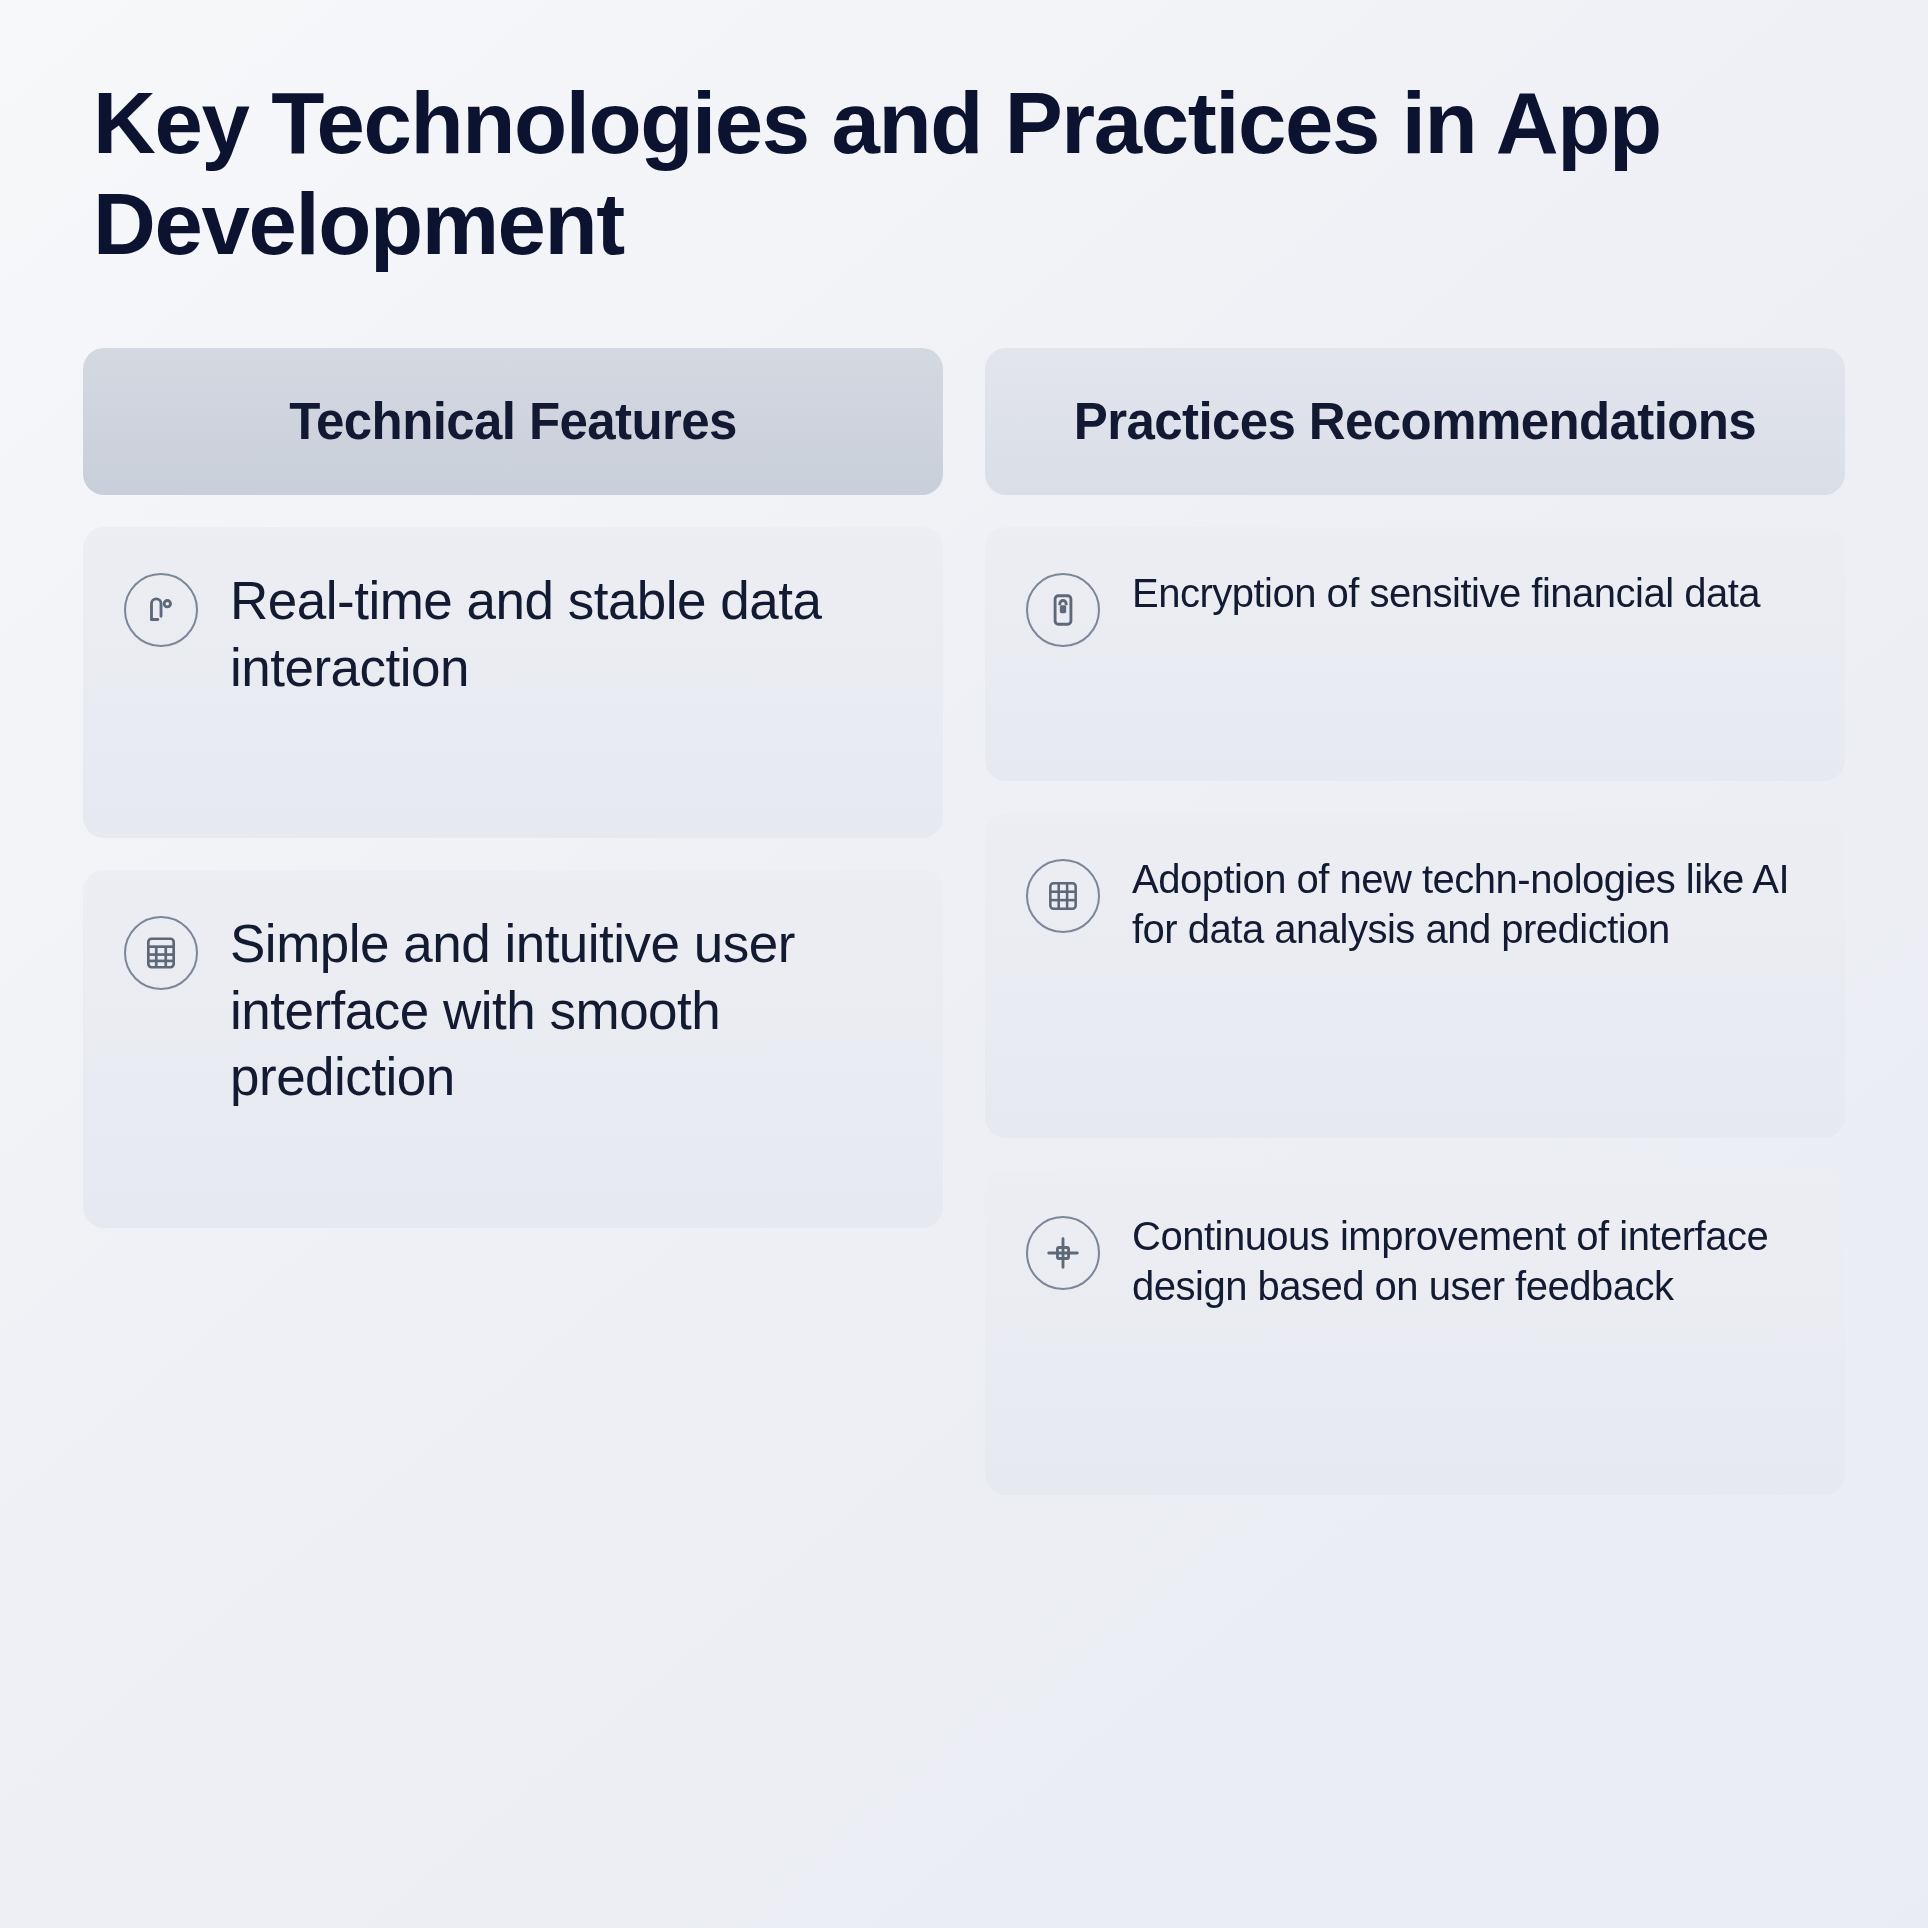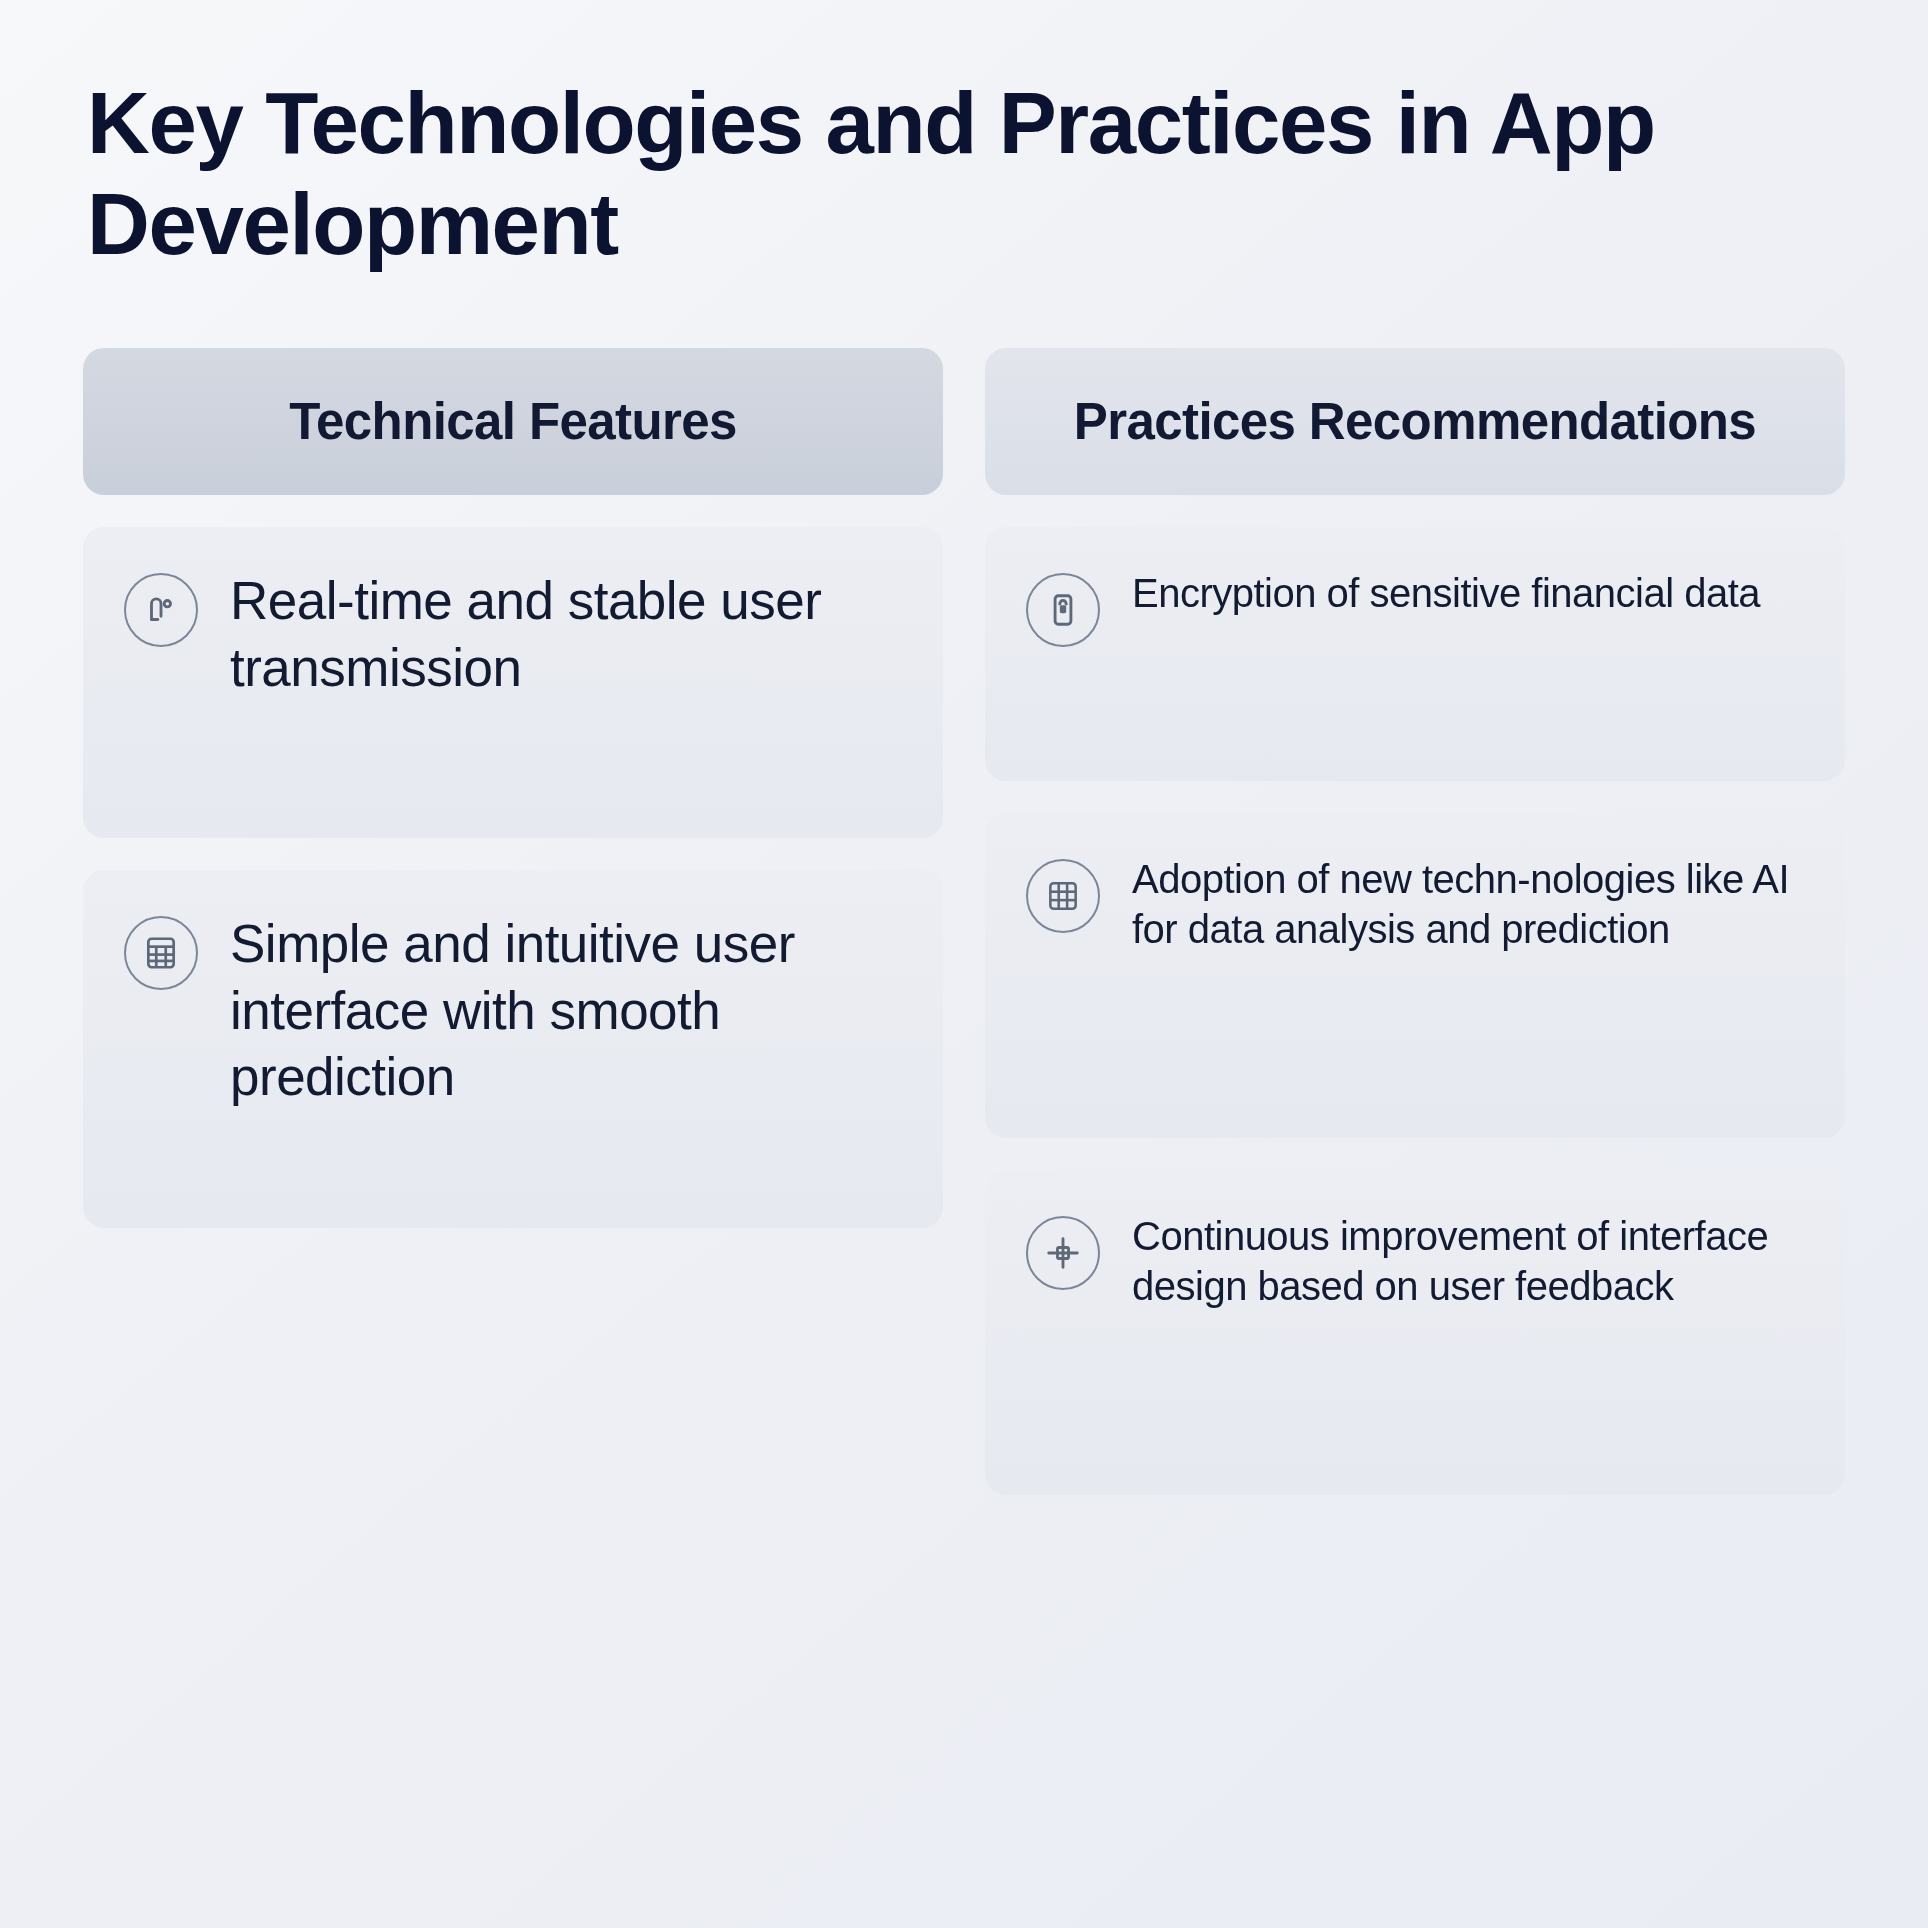--- a/index.html
+++ b/index.html
@@ -20,21 +20,21 @@
     height: 1928px;
     box-sizing: border-box;
     padding: 73px 83px 56px 83px;
   }
   .title {
     font-size: 87px;
     line-height: 1.16;
     font-weight: 700;
     letter-spacing: -1.4px;
     color: #0b1330;
-    margin: 0 0 73px 4px;
+    margin: 0 0 73px 10px;
     max-width: 1601px;
   }
   .columns {
     display: flex;
     gap: 42px;
     align-items: flex-start;
   }
   .column {
     flex: 1 1 0;
     display: flex;
@@ -115,21 +115,21 @@
 
 
       <div class="card left-2">
         <span class="icon">
           <svg width="38" height="38" viewBox="0 0 24 24" fill="none" stroke="#5d6879" stroke-width="1.8">
             <path d="M6 18V8a3 3 0 0 1 6 0v8" stroke-linecap="round"></path>
             <circle cx="16" cy="8" r="2"></circle>
             <path d="M6 18h4" stroke-linecap="round"></path>
           </svg>
         </span>
-        <div class="card-text">Real-time and stable user transmission</div>
+        <div class="card-text">Real-time and stable data interaction</div>
       </div>
 
       <div class="card left-3">
         <span class="icon">
           <svg width="38" height="38" viewBox="0 0 24 24" fill="none" stroke="#5d6879" stroke-width="1.7">
             <rect x="4" y="3" width="16" height="18" rx="2"></rect>
             <line x1="4" y1="8" x2="20" y2="8"></line>
             <line x1="4" y1="13" x2="20" y2="13"></line>
             <line x1="4" y1="17" x2="20" y2="17"></line>
             <line x1="9" y1="8" x2="9" y2="21"></line>

